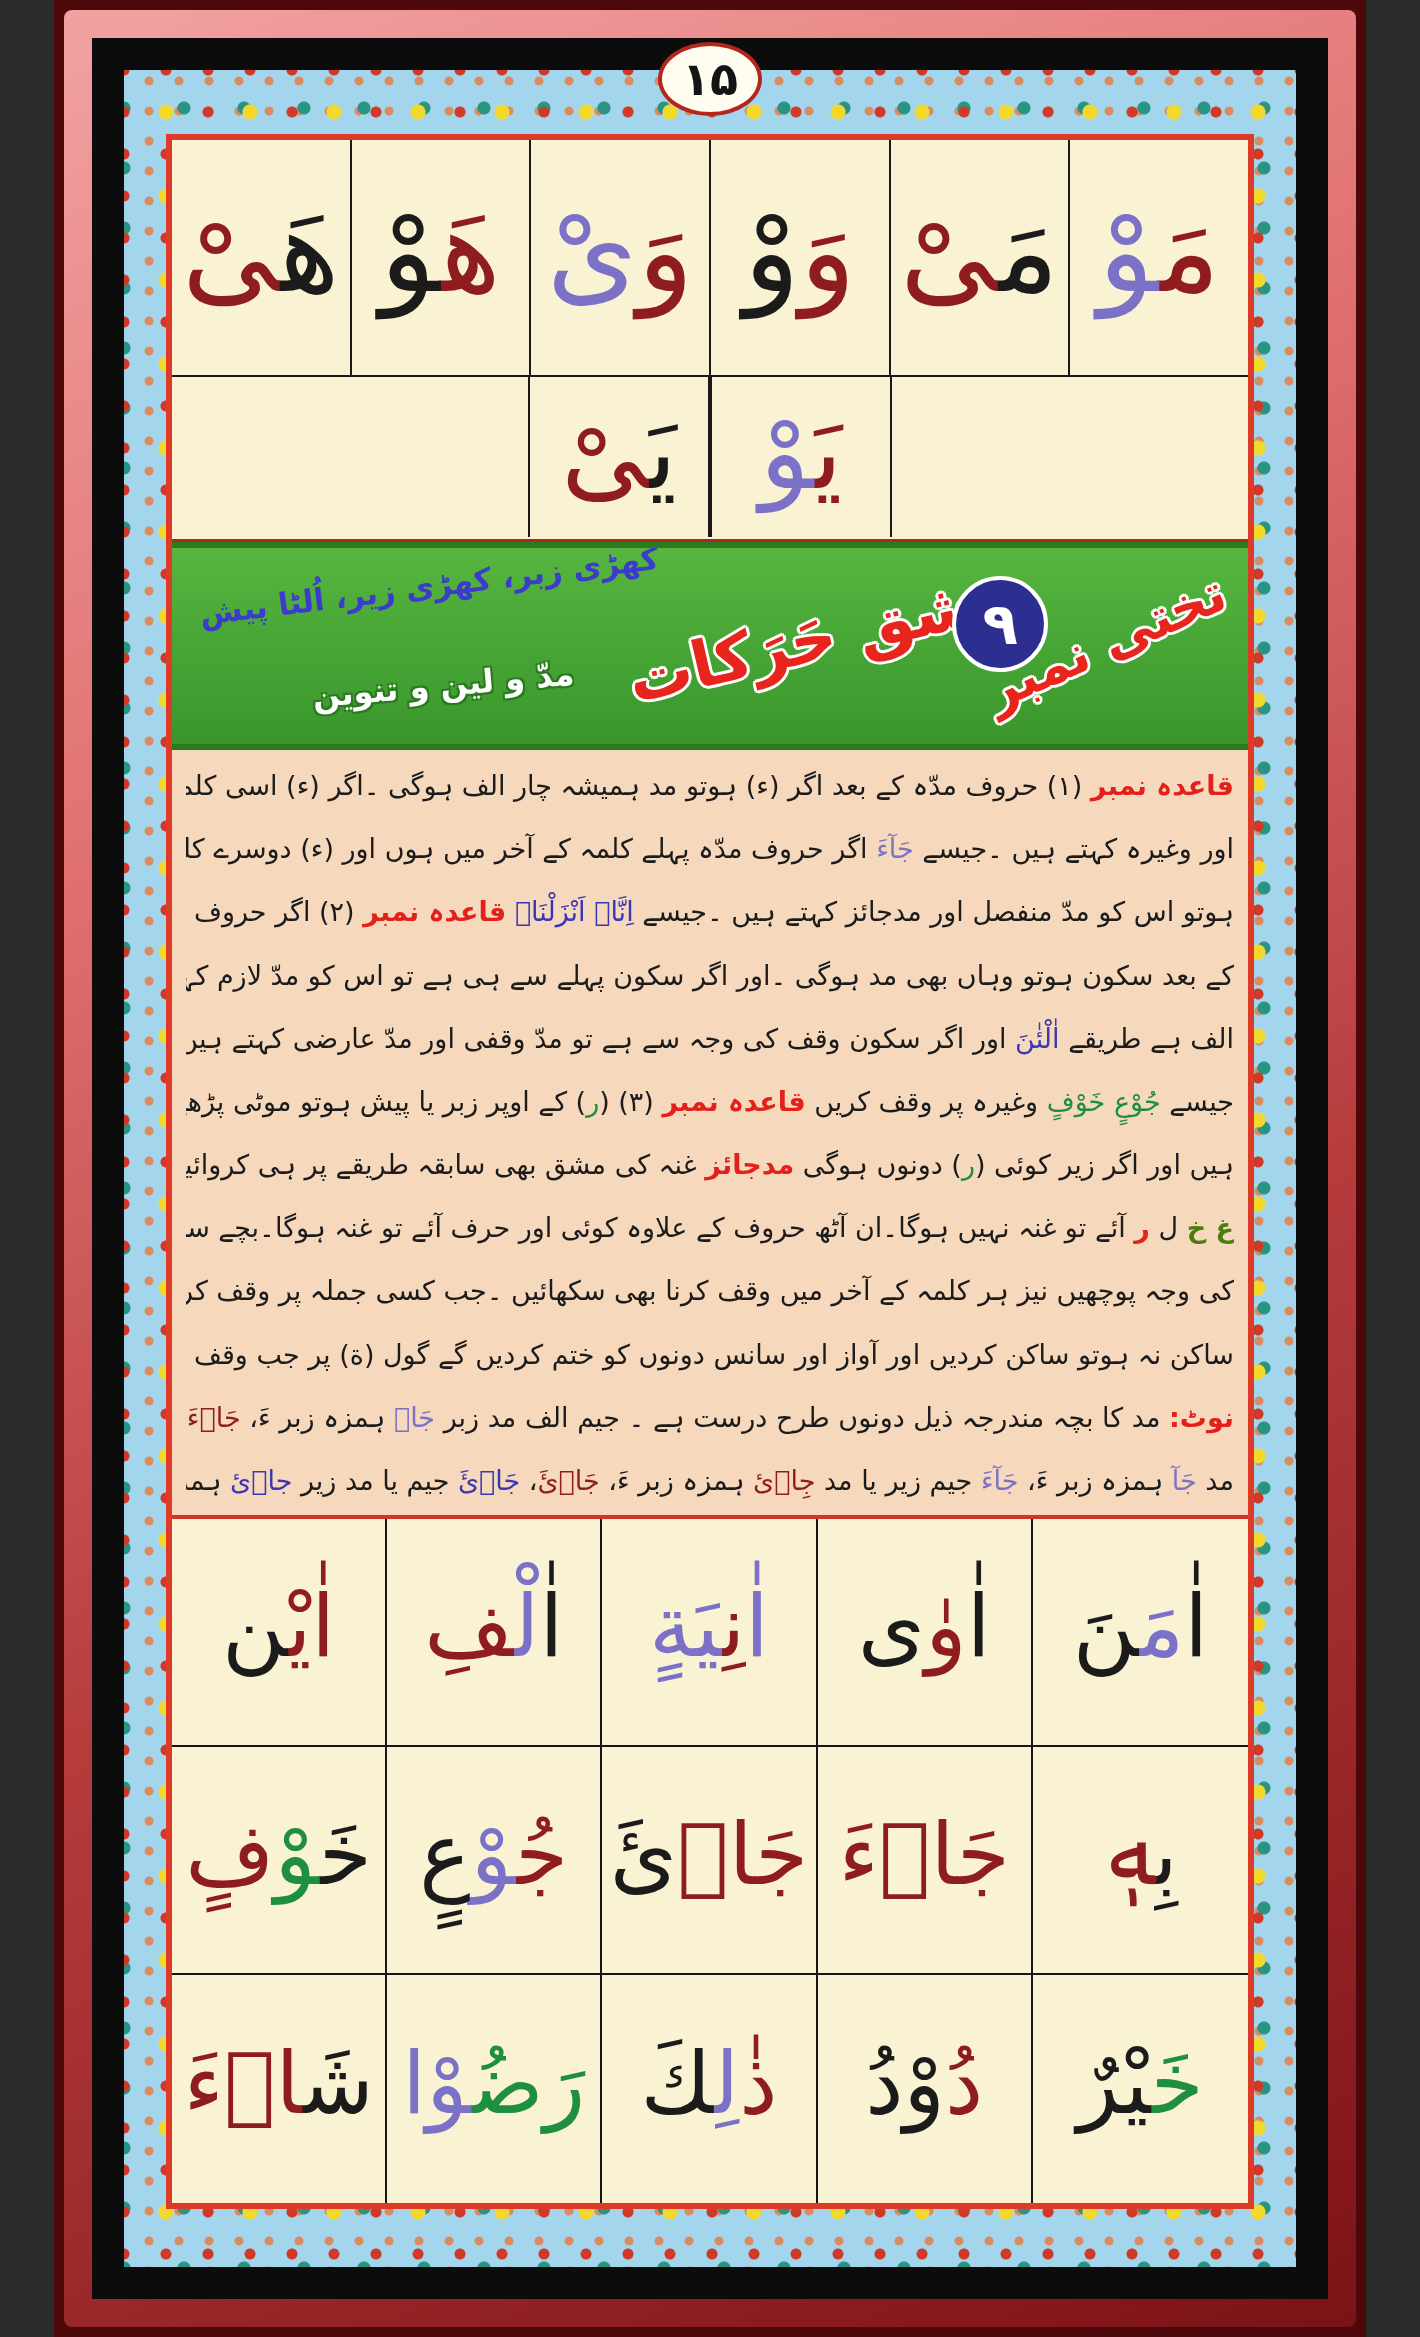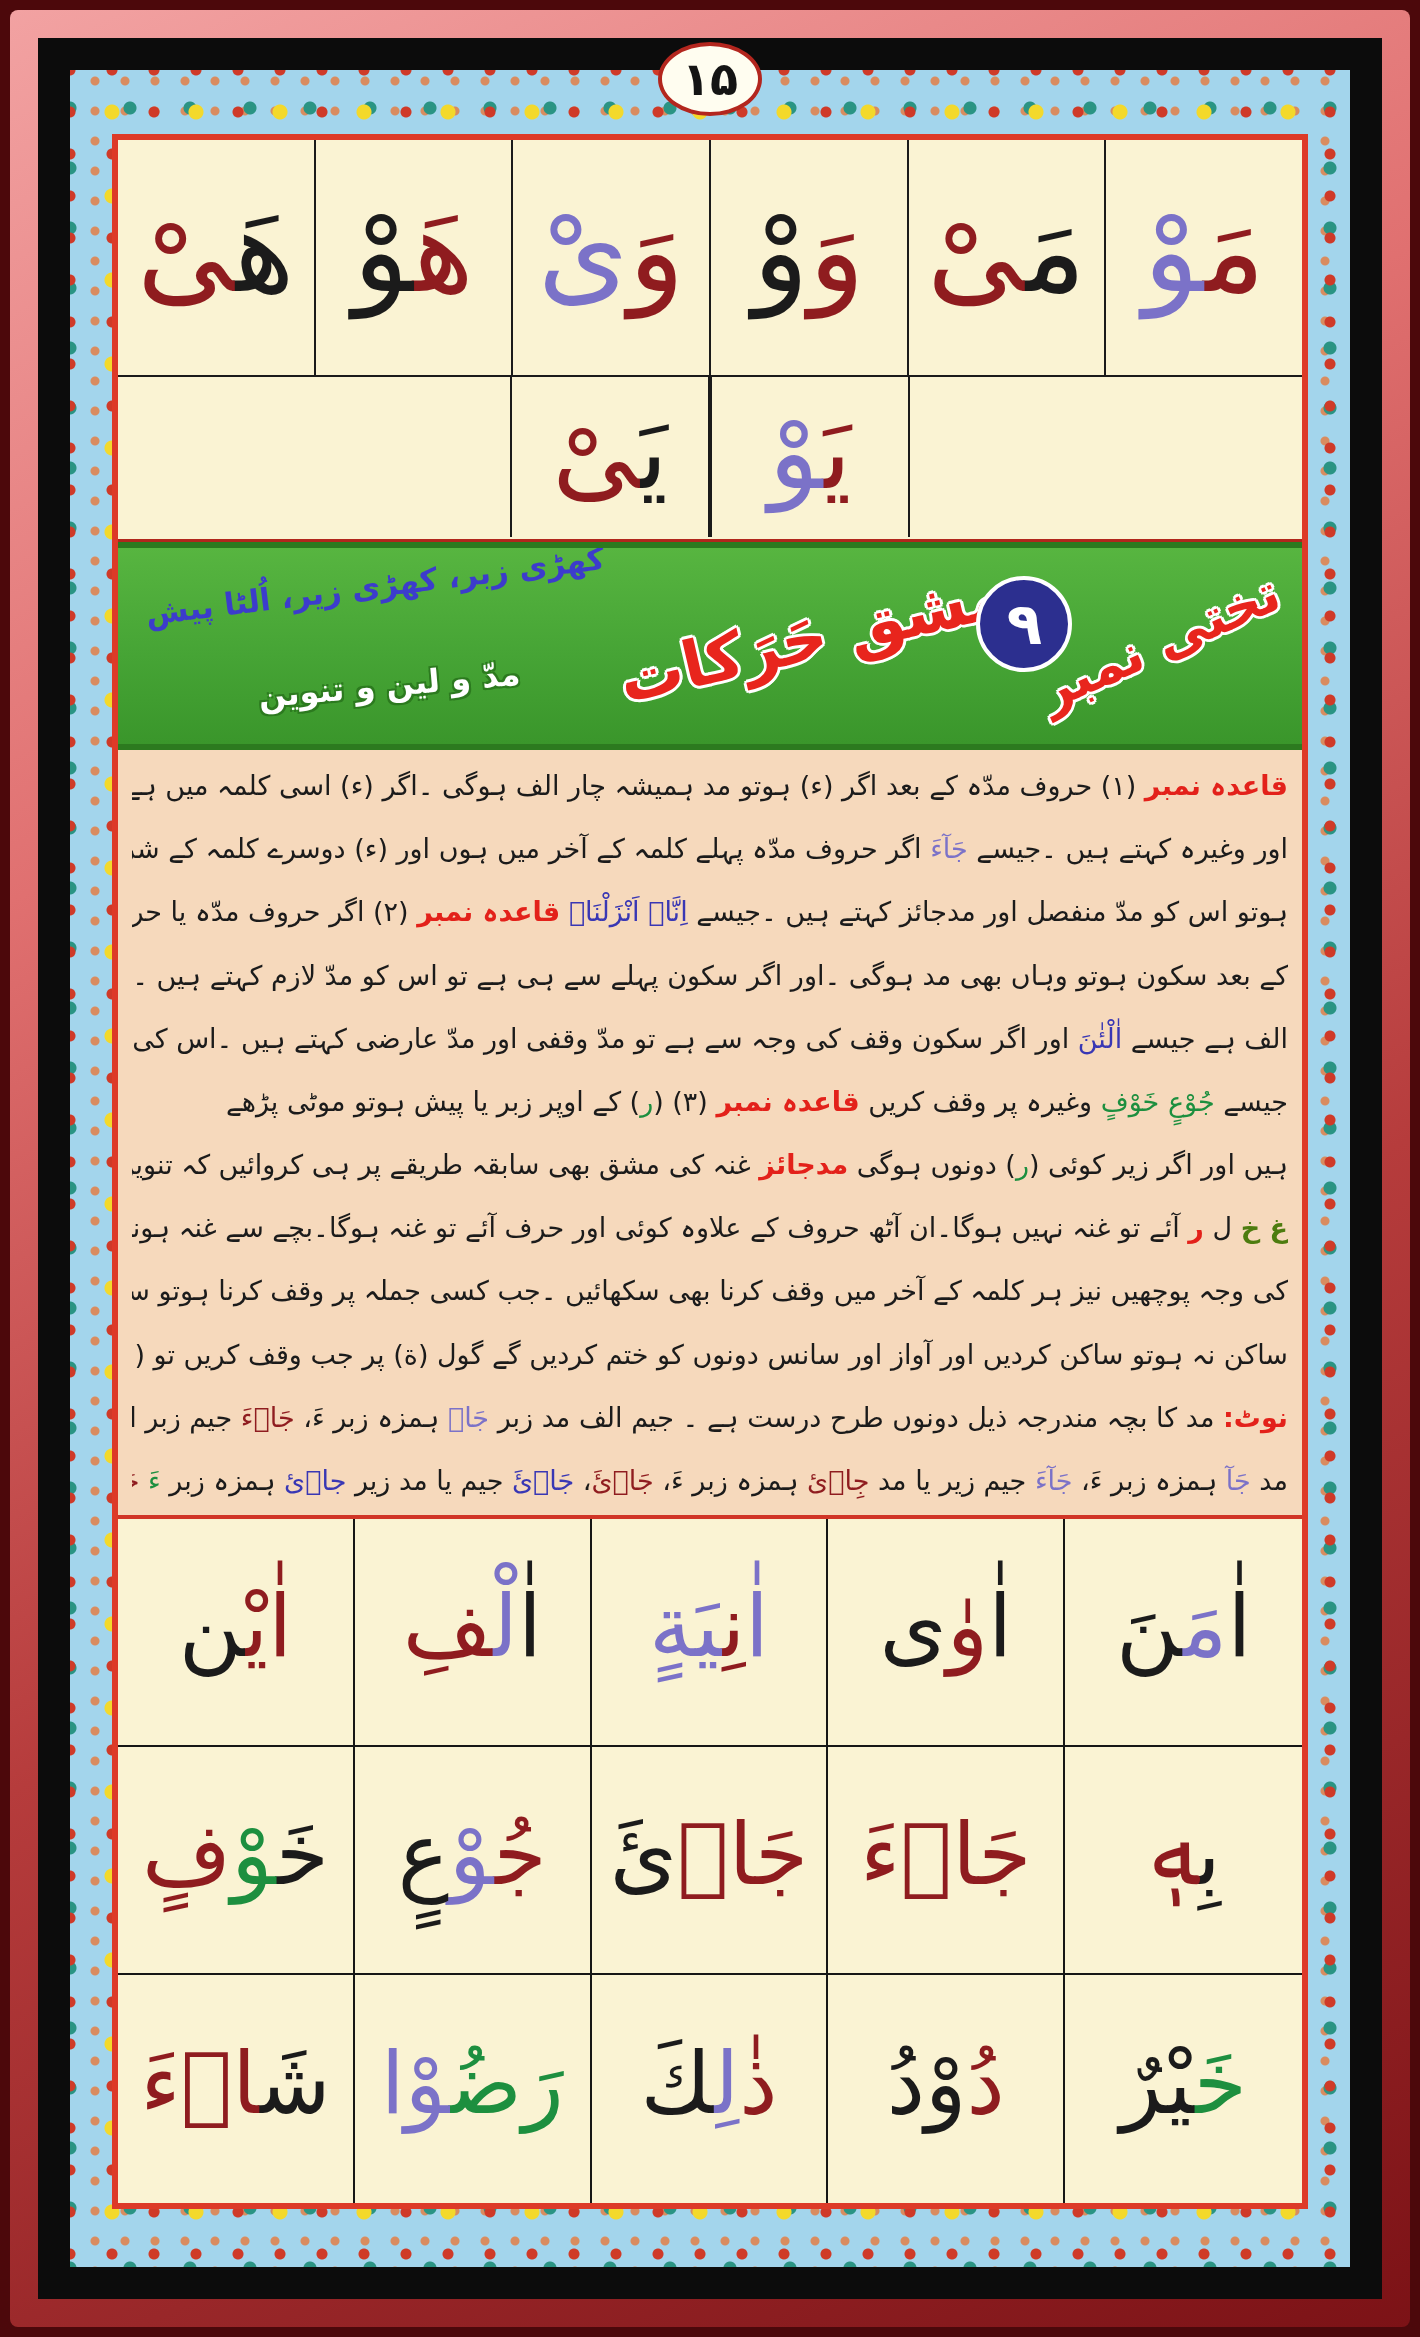--- a/index.html
+++ b/index.html
@@ -1,18 +1,18 @@
 <!DOCTYPE html>
 <html lang="ur" dir="rtl"><head>
 <meta charset="utf-8">
 <style>
   * { margin:0; padding:0; box-sizing:border-box; }
   html,body { background:#2b2b2b; }
   .page{
-    position:relative; width:1420px; height:2337px; margin:0 auto;
+    position:relative; width:1312px; height:2337px; margin:0 auto;
     background:#4c080b; overflow:hidden;
     font-family:"DejaVu Sans", sans-serif;
   }
   
   .frame{ position:absolute; }
   .frame-pink{ inset:10px; background:linear-gradient(155deg,#f2a2a2 0%, #e07070 30%, #b63c3c 60%, #7c1216 100%); border-radius:8px; }
   .frame-black{ inset:38px; background:#0c0c0c; }
   .frame-deco{
     inset:70px;
     background-color:#a3d5ec;
@@ -174,21 +174,21 @@
         <span>۹</span>
       </div>
       <div class="b-right outline-w">تختی نمبر</div>
     </div>
 
     <div class="body" id="bodyLines">
         <div class="line"><span style="color: rgb(227, 33, 26); font-weight: bold;">قاعدہ نمبر</span><span style="color: rgb(27, 27, 27);"> (۱) حروف مدّہ کے بعد اگر (ء) ہوتو مد ہمیشہ چار الف ہوگی ۔اگر (ء) اسی کلمہ میں ہے تومد متصل</span></div>
         <div class="line"><span style="color: rgb(27, 27, 27);">اور وغیرہ کہتے ہیں ۔جیسے </span><span style="color: rgb(123, 114, 200);">جَآءَ</span><span style="color: rgb(27, 27, 27);"> اگر حروف مدّہ پہلے کلمہ کے آخر میں ہوں اور (ء) دوسرے کلمہ کے شروع میں</span></div>
         <div class="line"><span style="color: rgb(27, 27, 27);">ہوتو اس کو مدّ منفصل اور مدجائز کہتے ہیں ۔جیسے </span><span style="color: rgb(57, 55, 180); margin-top: 36px;">اِنَّاۤ اَنْزَلْنَاۤ</span><span style="color: rgb(27, 27, 27);"> </span><span style="color: rgb(227, 33, 26); font-weight: bold;">قاعدہ نمبر</span><span style="color: rgb(27, 27, 27);"> (۲) اگر حروف مدّہ یا حروف لین</span></div>
         <div class="line"><span style="color: rgb(27, 27, 27);">کے بعد سکون ہوتو وہاں بھی مد ہوگی ۔اور اگر سکون پہلے سے ہی ہے تو اس کو مدّ لازم کہتے ہیں ۔اس کی مقدار پانچ</span></div>
-        <div class="line"><span style="color: rgb(27, 27, 27);">الف ہے جیسے </span><span style="color: rgb(57, 55, 180);">اٰلْئٰنَ</span><span style="color: rgb(27, 27, 27);"> اور اگر سکون وقف کی وجہ سے ہے تو مدّ وقفی اور مدّ عارضی کہتے ہیں ۔اس کی مقدار تین الف ہے ۔</span></div>
+        <div class="line"><span style="color: rgb(27, 27, 27);">الف ہے طریقے </span><span style="color: rgb(57, 55, 180);">اٰلْئٰنَ</span><span style="color: rgb(27, 27, 27);"> اور اگر سکون وقف کی وجہ سے ہے تو مدّ وقفی اور مدّ عارضی کہتے ہیں ۔اس کی مقدار تین الف ہے ۔</span></div>
         <div class="line"><span style="color: rgb(27, 27, 27);">جیسے </span><span style="color: rgb(29, 143, 63);">جُوْعٍ</span><span style="color: rgb(27, 27, 27);"> </span><span style="color: rgb(29, 143, 63);">خَوْفٍ</span><span style="color: rgb(27, 27, 27);"> وغیرہ پر وقف کریں </span><span style="color: rgb(227, 33, 26); font-weight: bold;">قاعدہ نمبر</span><span style="color: rgb(27, 27, 27);"> (۳) (</span><span style="color: rgb(29, 143, 63);">ر</span><span style="color: rgb(27, 27, 27);">) کے اوپر زبر یا پیش ہوتو موٹی پڑھے</span></div>
         <div class="line"><span style="color: rgb(27, 27, 27);">ہیں اور اگر زیر کوئی (</span><span style="color: rgb(29, 143, 63);">ر</span><span style="color: rgb(27, 27, 27);">) دونوں ہوگی </span><span style="color: rgb(227, 33, 26); font-weight: bold;">مدجائز</span><span style="color: rgb(27, 27, 27);"> غنہ کی مشق بھی سابقہ طریقے پر ہی کروائیں کہ تنوین کے بعد ء ہ ع ح</span></div>
         <div class="line"><span style="color: #4d7c0f; font-weight: bold;">غ خ</span><span style="color: rgb(27, 27, 27);"> ل </span><span style="color: rgb(227, 33, 26); font-weight: bold;">ر</span><span style="color: rgb(27, 27, 27);"> آئے تو غنہ نہیں ہوگا۔ان آٹھ حروف کے علاوہ کوئی اور حرف آئے تو غنہ ہوگا۔بچے سے غنہ ہونے اور نہ ہونے</span></div>
         <div class="line"><span style="color: rgb(27, 27, 27);">کی وجہ پوچھیں نیز ہر کلمہ کے آخر میں وقف کرنا بھی سکھائیں ۔جب کسی جملہ پر وقف کرنا ہوتو سب سے آخری حرف کو اگر</span></div>
         <div class="line"><span style="color: rgb(27, 27, 27);">ساکن نہ ہوتو ساکن کردیں اور آواز اور سانس دونوں کو ختم کردیں گے گول (ة) پر جب وقف کریں تو (ہ) پڑھی جائے گی ۔</span></div>
         <div class="line"><span style="color: rgb(227, 33, 26); font-weight: bold;">نوٹ:</span><span style="color: rgb(27, 27, 27);"> مد کا بچہ مندرجہ ذیل دونوں طرح درست ہے ۔ جیم الف مد زبر </span><span style="color: rgb(123, 114, 200);">جَاۤ</span><span style="color: rgb(27, 27, 27);"> ہمزہ زبر ءَ، </span><span style="color: rgb(143, 28, 31);">جَاۤءَ</span><span style="color: rgb(27, 27, 27);"> جیم زبر الف</span></div>
         <div class="line"><span style="color: rgb(27, 27, 27);">مد </span><span style="color: rgb(123, 114, 200);">جَآ</span><span style="color: rgb(27, 27, 27);"> ہمزہ زبر ءَ، </span><span style="color: rgb(123, 114, 200);">جَآءَ</span><span style="color: rgb(27, 27, 27);"> جیم زیر یا مد </span><span style="color: rgb(143, 28, 31);">جِاۤئ</span><span style="color: rgb(27, 27, 27);"> ہمزہ زبر ءَ، </span><span style="color: rgb(143, 28, 31);">جَاۤئَ</span><span style="color: rgb(27, 27, 27);">، </span><span style="color: rgb(57, 55, 180);">جَاۤئَ</span><span style="color: rgb(27, 27, 27);"> جیم یا مد زیر </span><span style="color: rgb(57, 55, 180);">جاۤئ</span><span style="color: rgb(27, 27, 27);"> ہمزہ زبر </span><span style="color: rgb(29, 143, 63);">ءَ</span><span style="color: rgb(27, 27, 27);"> </span><span style="color: rgb(143, 28, 31);">جَاۤئَ</span></div>
       </div>
 
     <div class="bottom-grid" id="bgrid">

